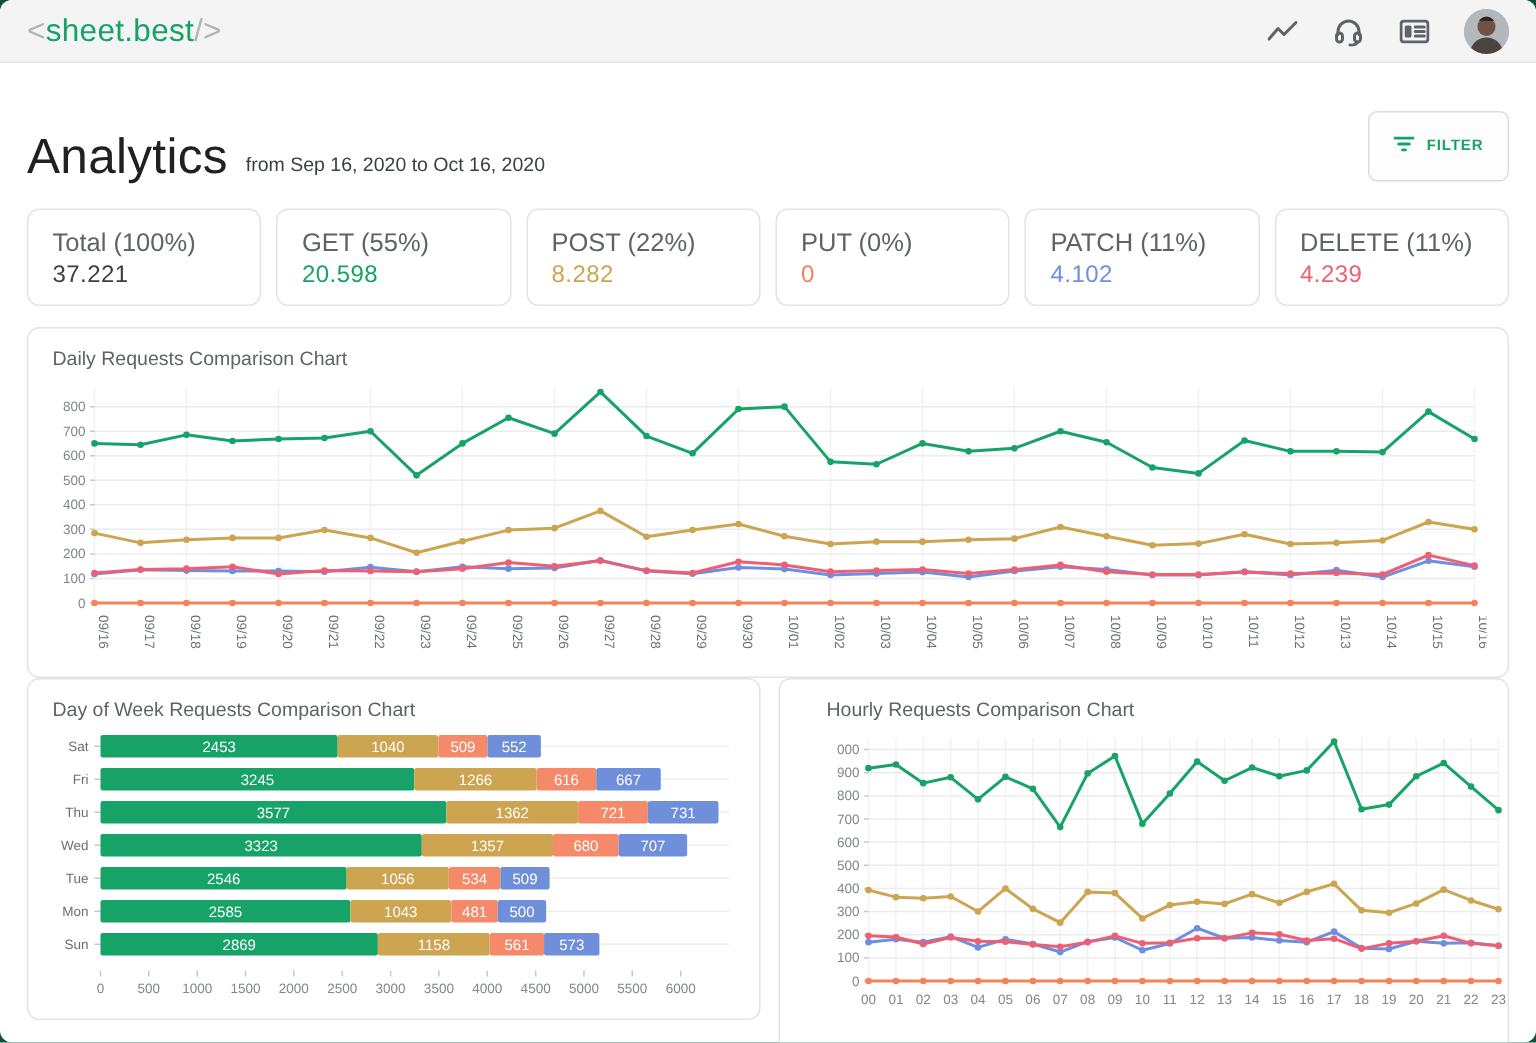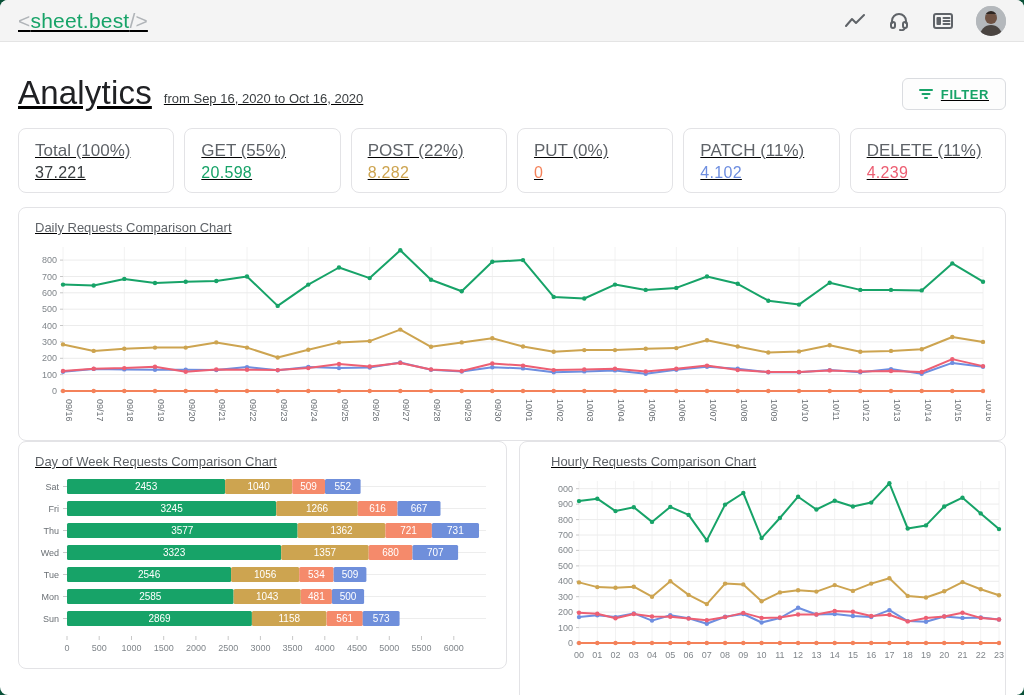--- a/index.html
+++ b/index.html
@@ -1,37 +1,37 @@
 <!DOCTYPE html>
 <html><head>
 <meta charset="utf-8">
 <style>
   * { margin:0; padding:0; box-sizing:border-box; }
   html,body { width:1024px; height:695px; }
   body { background:#0a5138; font-family:"Liberation Sans", sans-serif; }
-  .app { width:1024px; height:695px; background:#fff; border-radius:8px; overflow:hidden;text-decoration:underline; }
+  .app { width:1024px; height:695px; background:#fff; border-radius:8px; overflow:hidden; }
 
   
   .header { height:42px; background:#f4f4f4; border-bottom:1px solid #e4e4e4;
             display:flex; align-items:center; justify-content:space-between; padding:0 18px; }
   .logo { font-size:21px; font-weight:500; letter-spacing:.2px; cursor:pointer; }
   .logo .brk { color:#b0b4b8; font-weight:400; }
   .header-actions { display:flex; align-items:center; gap:22px; }
   .hicon { width:22px; height:22px; display:flex; align-items:center; justify-content:center; cursor:pointer; }
   .hicon svg { stroke:#5f6368; fill:none; stroke-width:2; stroke-linecap:round; stroke-linejoin:round; }
   .avatar { width:30px; height:30px; border-radius:50%; background:#b9bdc1; overflow:hidden; cursor:pointer; }
 
   
   .main { padding:12px 18px 0; }
   .title-row { display:flex; align-items:flex-end; margin-top:20px; }
   .page-title { font-size:33px; color:#202124; font-weight:400; letter-spacing:.2px; }
   .date-range { font-size:13px; color:#3c4043; margin-left:12px; padding-bottom:6px; }
-  .filter-btn { margin-left:auto; margin-bottom:2px; height:32px; padding:0 16px; display:flex; align-items:center; gap:8px;
+  .filter-btn { margin-left:auto; margin-bottom:2px; height:47px; padding:0 16px; display:flex; align-items:center; gap:8px;
                 background:#fdfdfd; border:1px solid #dadce0; border-radius:6px; cursor:pointer;
-                font-size:13px; font-weight:bold; letter-spacing:.6px; }
+                font-size:10px; font-weight:bold; letter-spacing:.6px; }
 
   .stats-row { display:flex; gap:10px; margin-top:16px; }
   .stat-card { flex:1; border:1px solid #e3e3e6; border-radius:8px; background:#fff; padding:12px 16px 10px; }
   .stat-label { font-size:17px; color:#5f6368; }
   .stat-value { font-size:16px; margin-top:3px; letter-spacing:.3px; }
 
   .chart-card { border:1px solid #e3e3e6; border-radius:8px; background:#fff; padding:12px 16px 6px; }
   .chart-card.full { margin-top:14px; height:234px; }
   .bottom-row { display:flex; gap:12px; }
   .chart-card.left  { width:489px; height:228px; }

